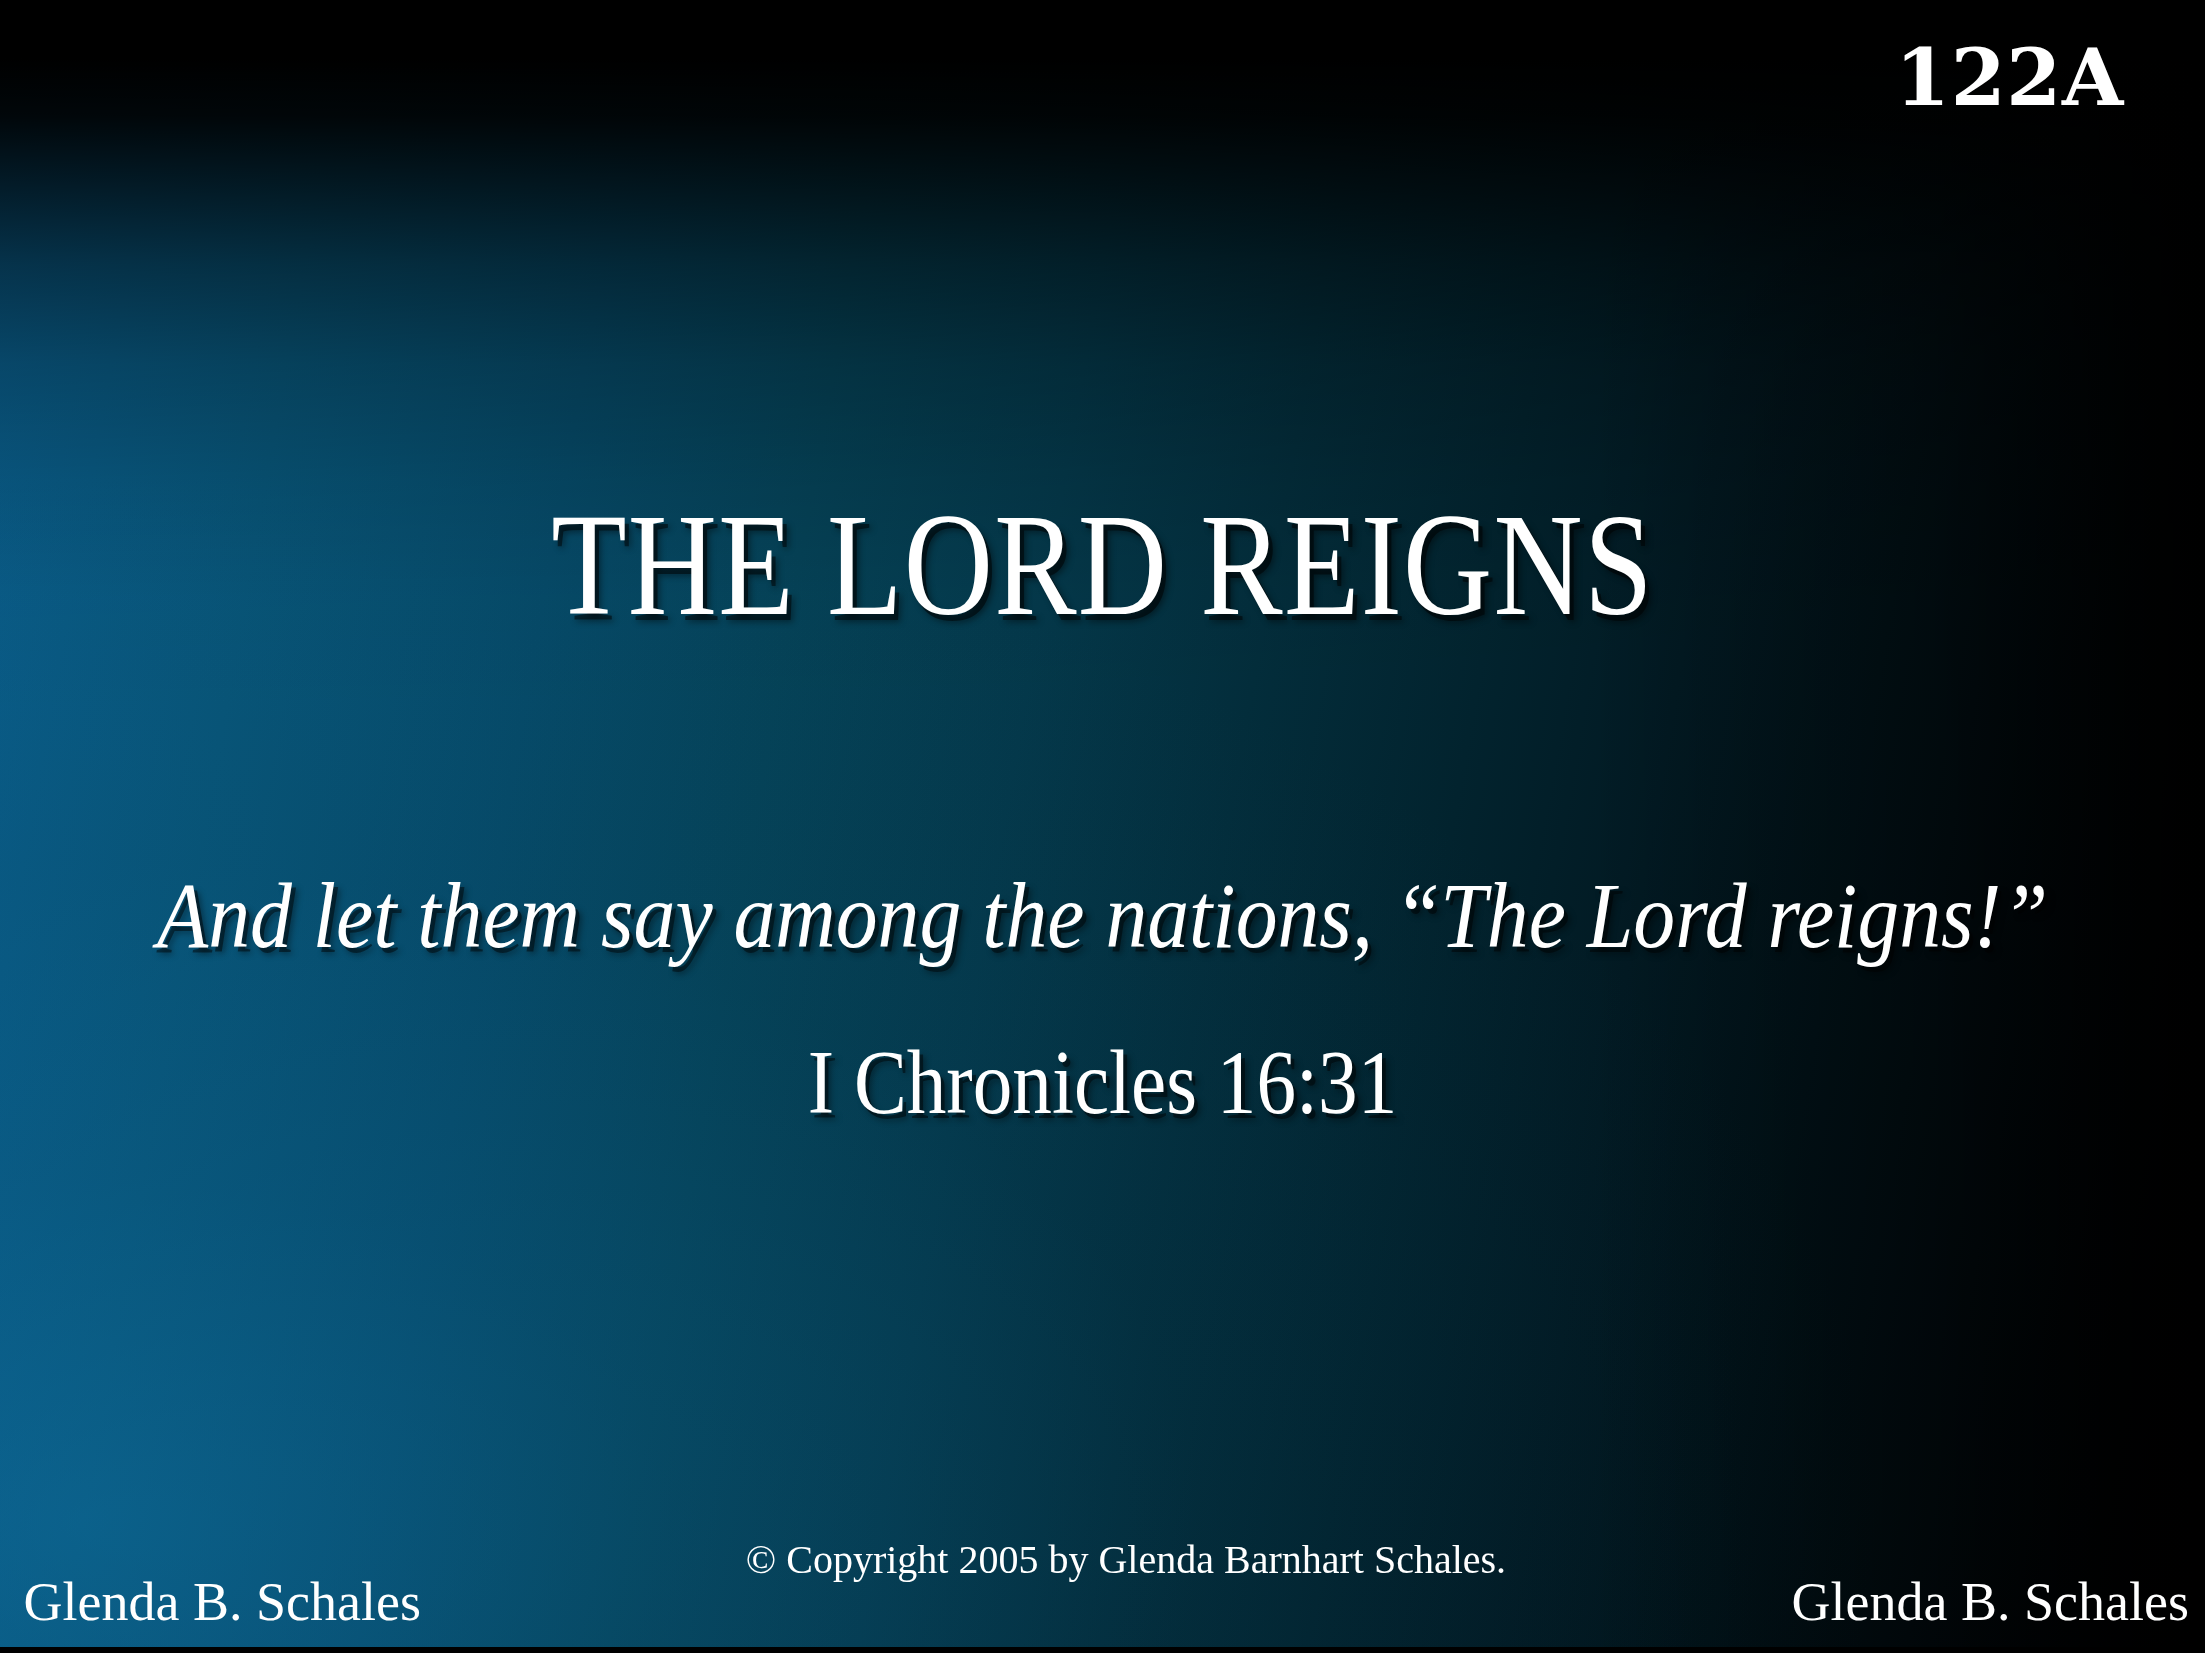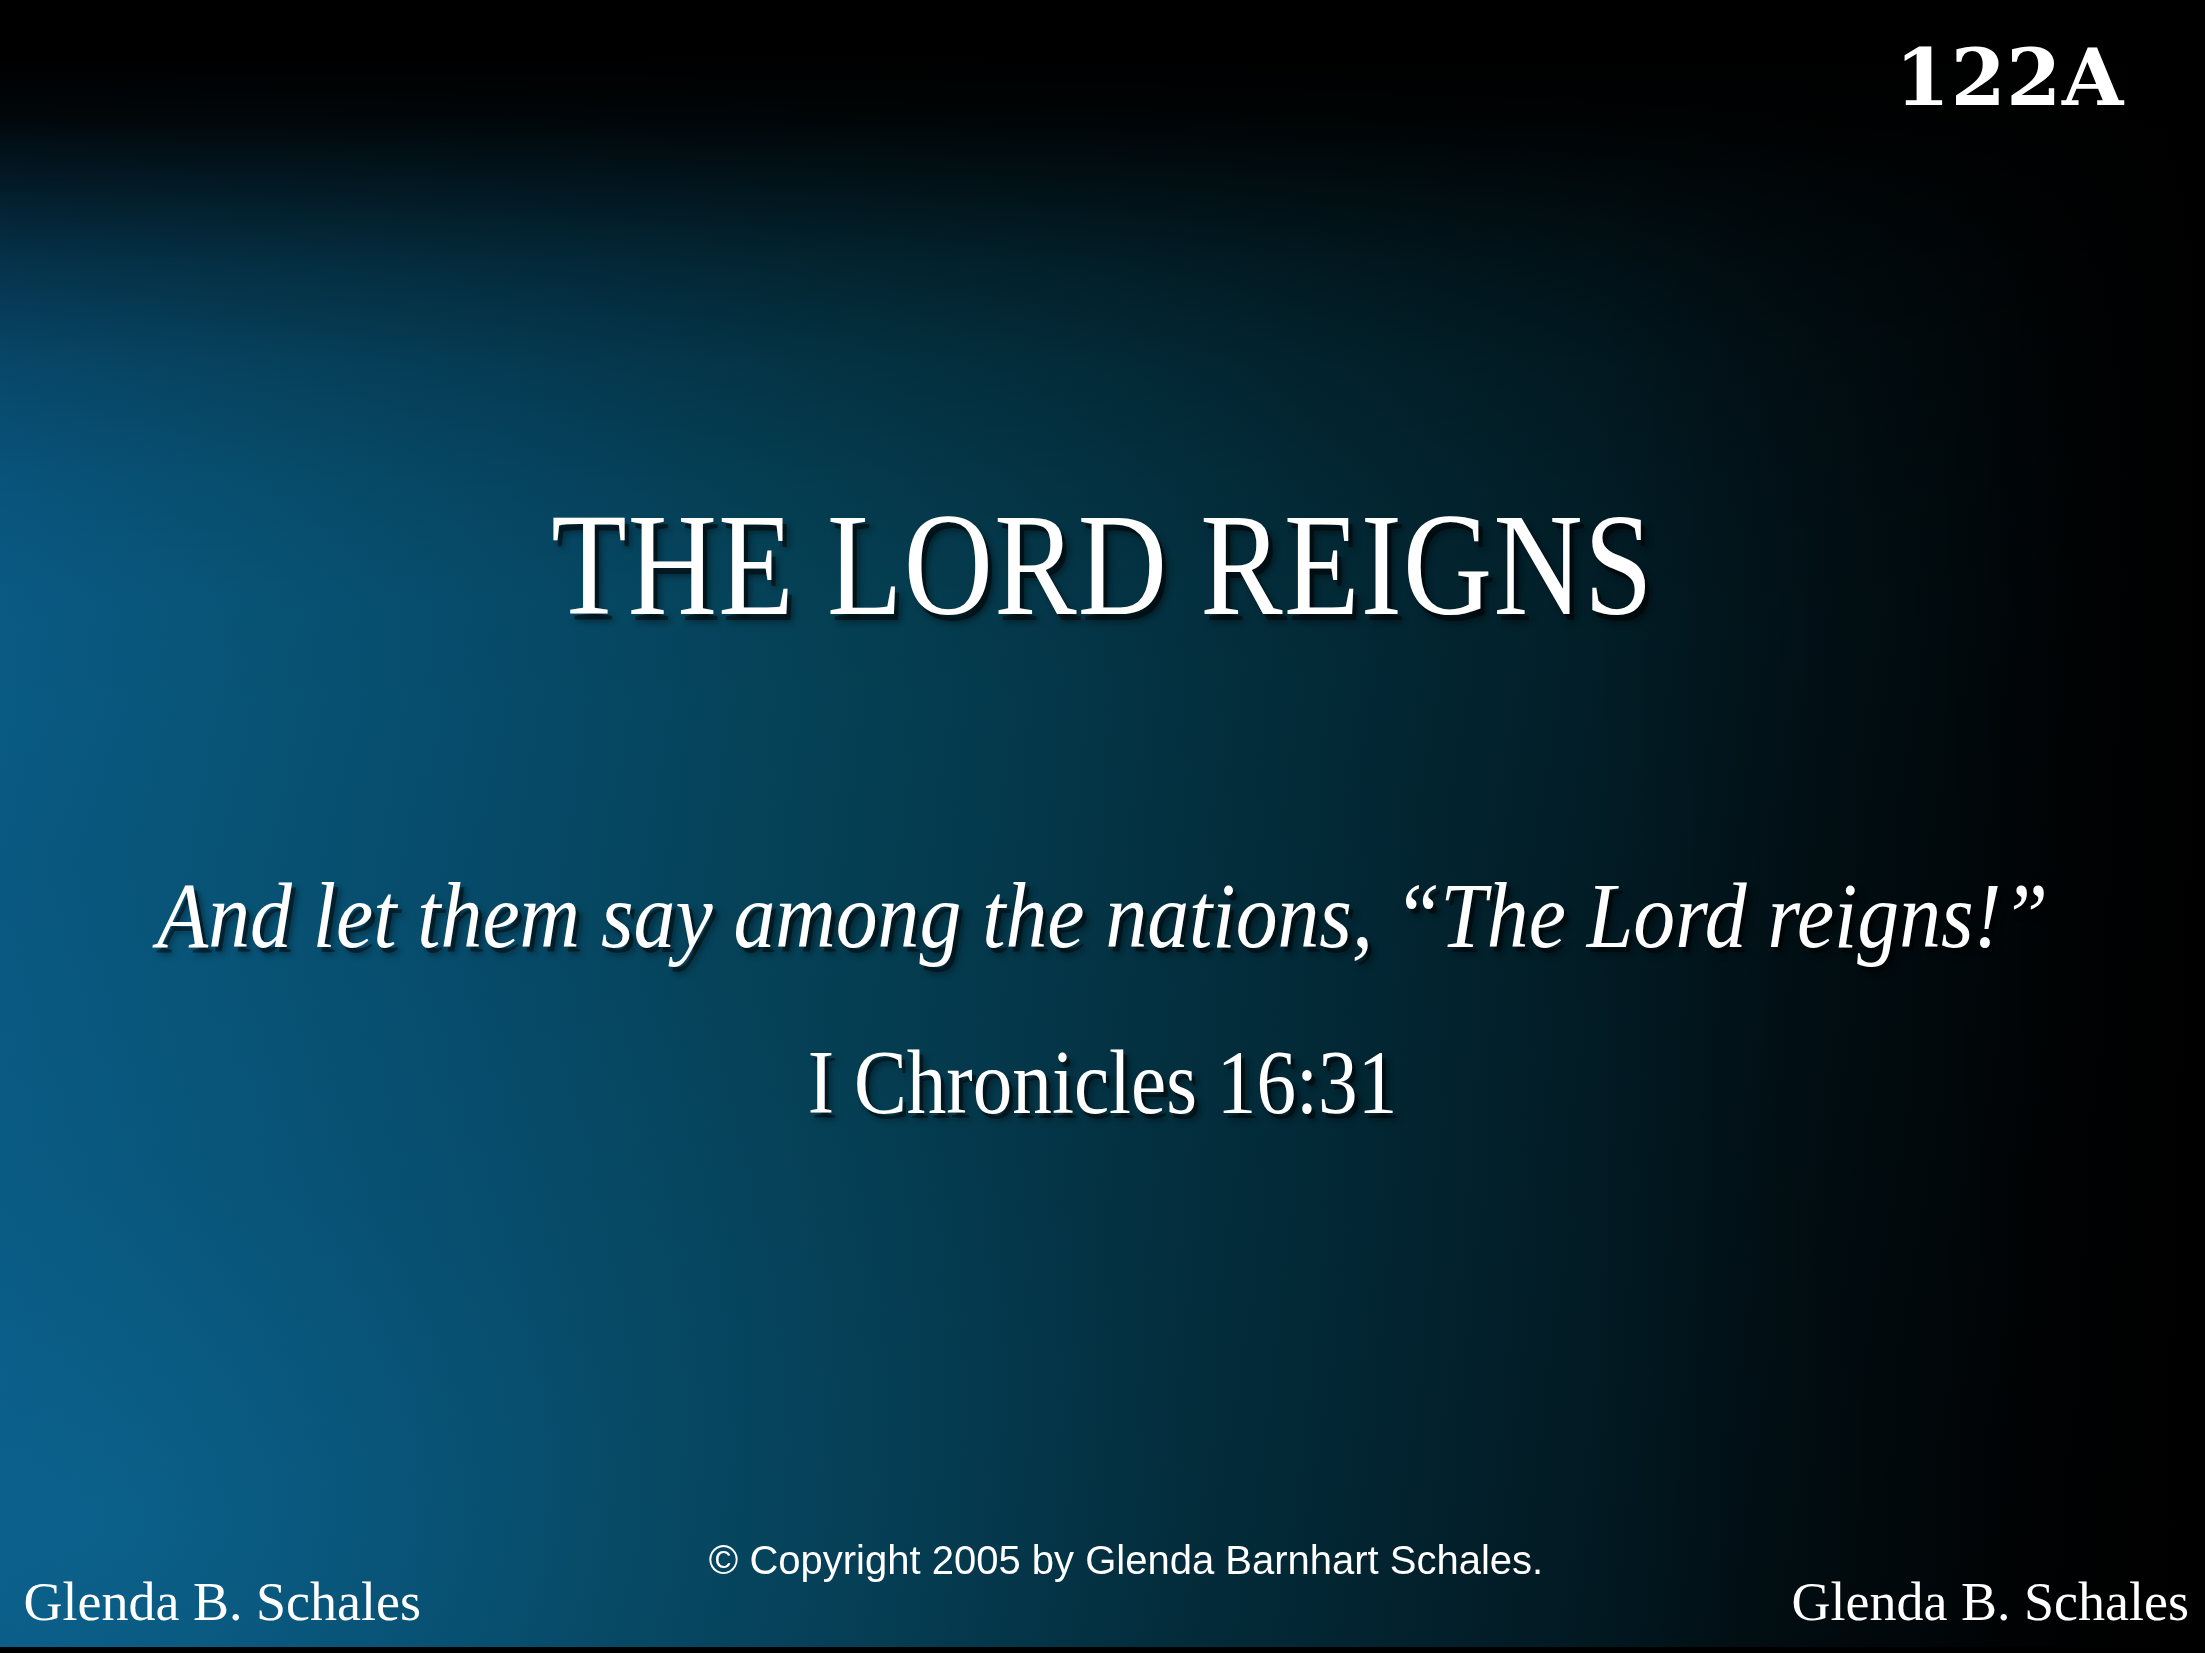--- a/index.html
+++ b/index.html
@@ -164,21 +164,21 @@
       4.4px 5.1px 0 rgba(0,0,0,0.46),
       6.6px 7.4px 6.6px rgba(0,0,0,0.40);
   }
 
   
   #copyright {
     left: 0;
     right: 0;
     top: 1536px;
     text-align: center;
-    font-family: Liberation Sans, sans-serif;
+    font-family: Liberation Serif, serif;
     font-size: 40px;
     line-height: 1.22;
     white-space: normal;
     color: #ffffff;
     padding-left: 47px;
   }
   #copyright .cline {
     display: block;
     white-space: nowrap;
   }

